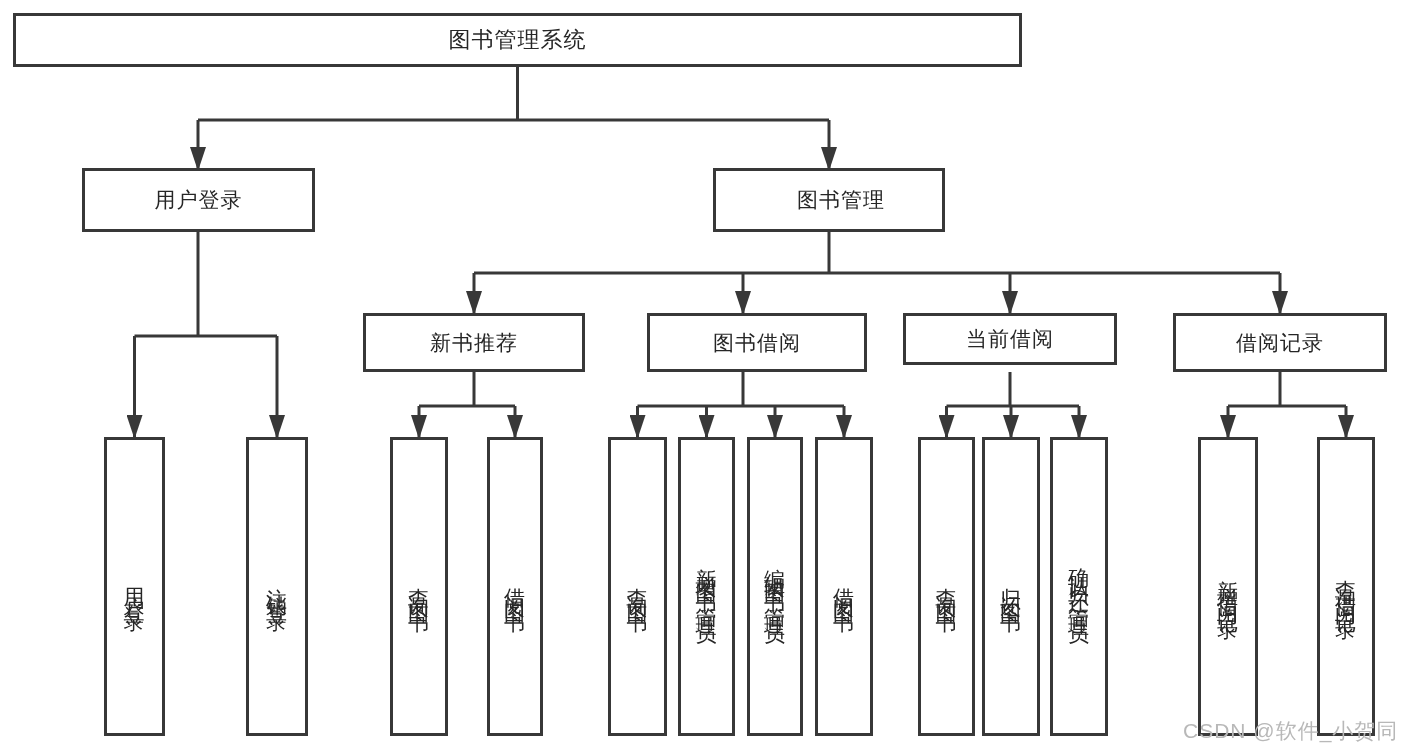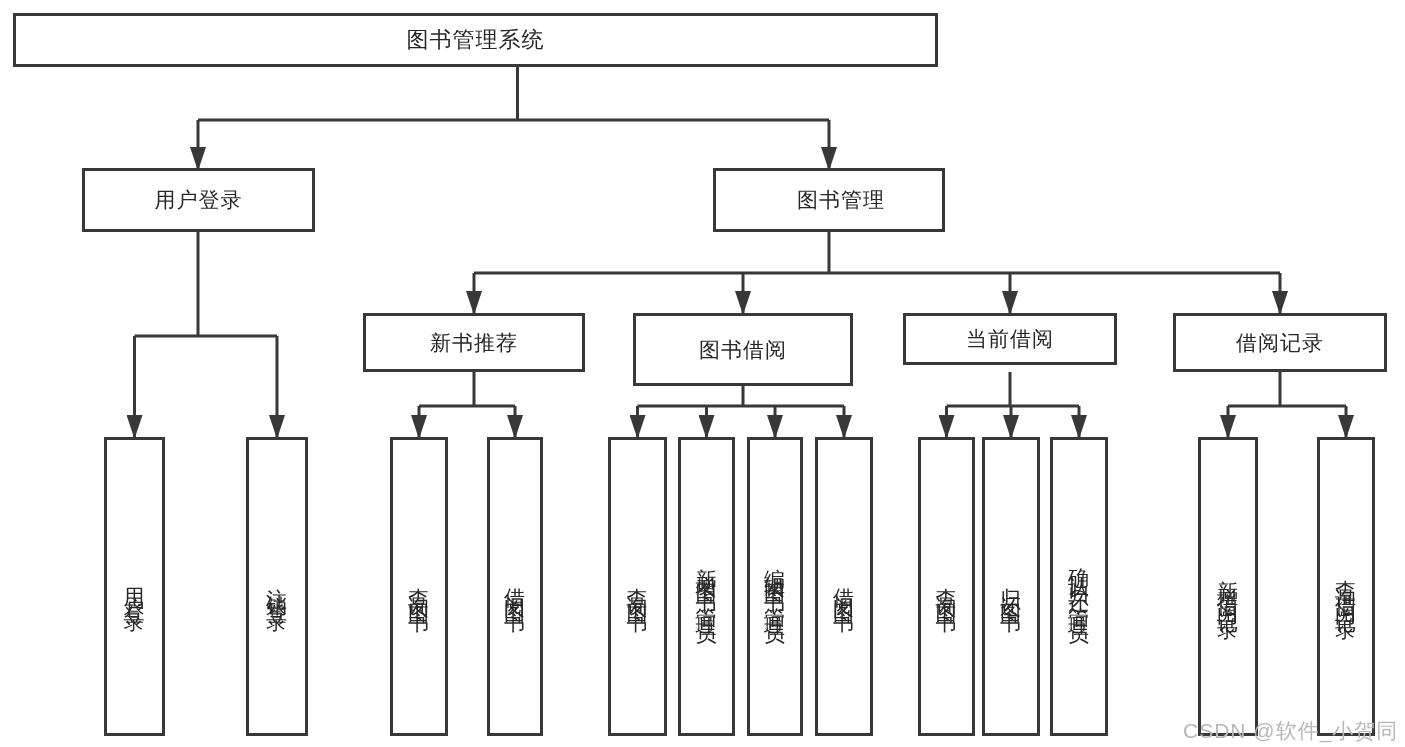--- a/index.html
+++ b/index.html
@@ -89,27 +89,27 @@
       <line x1="946.5" y1="406" x2="946.5" y2="438" marker-end="url(#arw)"></line>
       <line x1="1011" y1="406" x2="1011" y2="438" marker-end="url(#arw)"></line>
       <line x1="1079" y1="406" x2="1079" y2="438" marker-end="url(#arw)"></line>
 
       <path d="M1280,372 V406 M1228,406 H1346"></path>
       <line x1="1228" y1="406" x2="1228" y2="438" marker-end="url(#arw)"></line>
       <line x1="1346" y1="406" x2="1346" y2="438" marker-end="url(#arw)"></line>
     </g>
   </svg>
 
-  <div class="box h root-box" style="left:13px; top:13px; width:925px; height:54px;">图书管理系统</div>
+  <div class="box h root-box" style="left:13px; top:13px; width:1009px; height:54px;">图书管理系统</div>
 
   <div class="box h" style="left:82px; top:168px; width:233px; height:64px;">用户登录</div>
   <div class="box h" style="left:713px; top:168px; width:232px; height:64px;padding-left:24px;">图书管理</div>
 
   <div class="box h" style="left:363px; top:313px; width:222px; height:59px;">新书推荐</div>
-  <div class="box h" style="left:633px; top:313px; width:220px; height:73px;">图书借阅</div>
+  <div class="box h" style="left:647px; top:313px; width:220px; height:59px;">图书借阅</div>
   <div class="box h" style="left:903px; top:313px; width:214px; height:52px;">当前借阅</div>
   <div class="box h" style="left:1173px; top:313px; width:214px; height:59px;">借阅记录</div>
 
   <div class="box v" style="left:104px; top:437px; width:61px; height:299px;">用户登录</div>
   <div class="box v" style="left:246px; top:437px; width:62px; height:299px;">注销登录</div>
 
   <div class="box v" style="left:390px; top:437px; width:58px; height:299px;">查询图书</div>
   <div class="box v" style="left:487px; top:437px; width:56px; height:299px;">借阅图书</div>
 
   <div class="box v" style="left:608px; top:437px; width:59px; height:299px;">查询图书</div>

